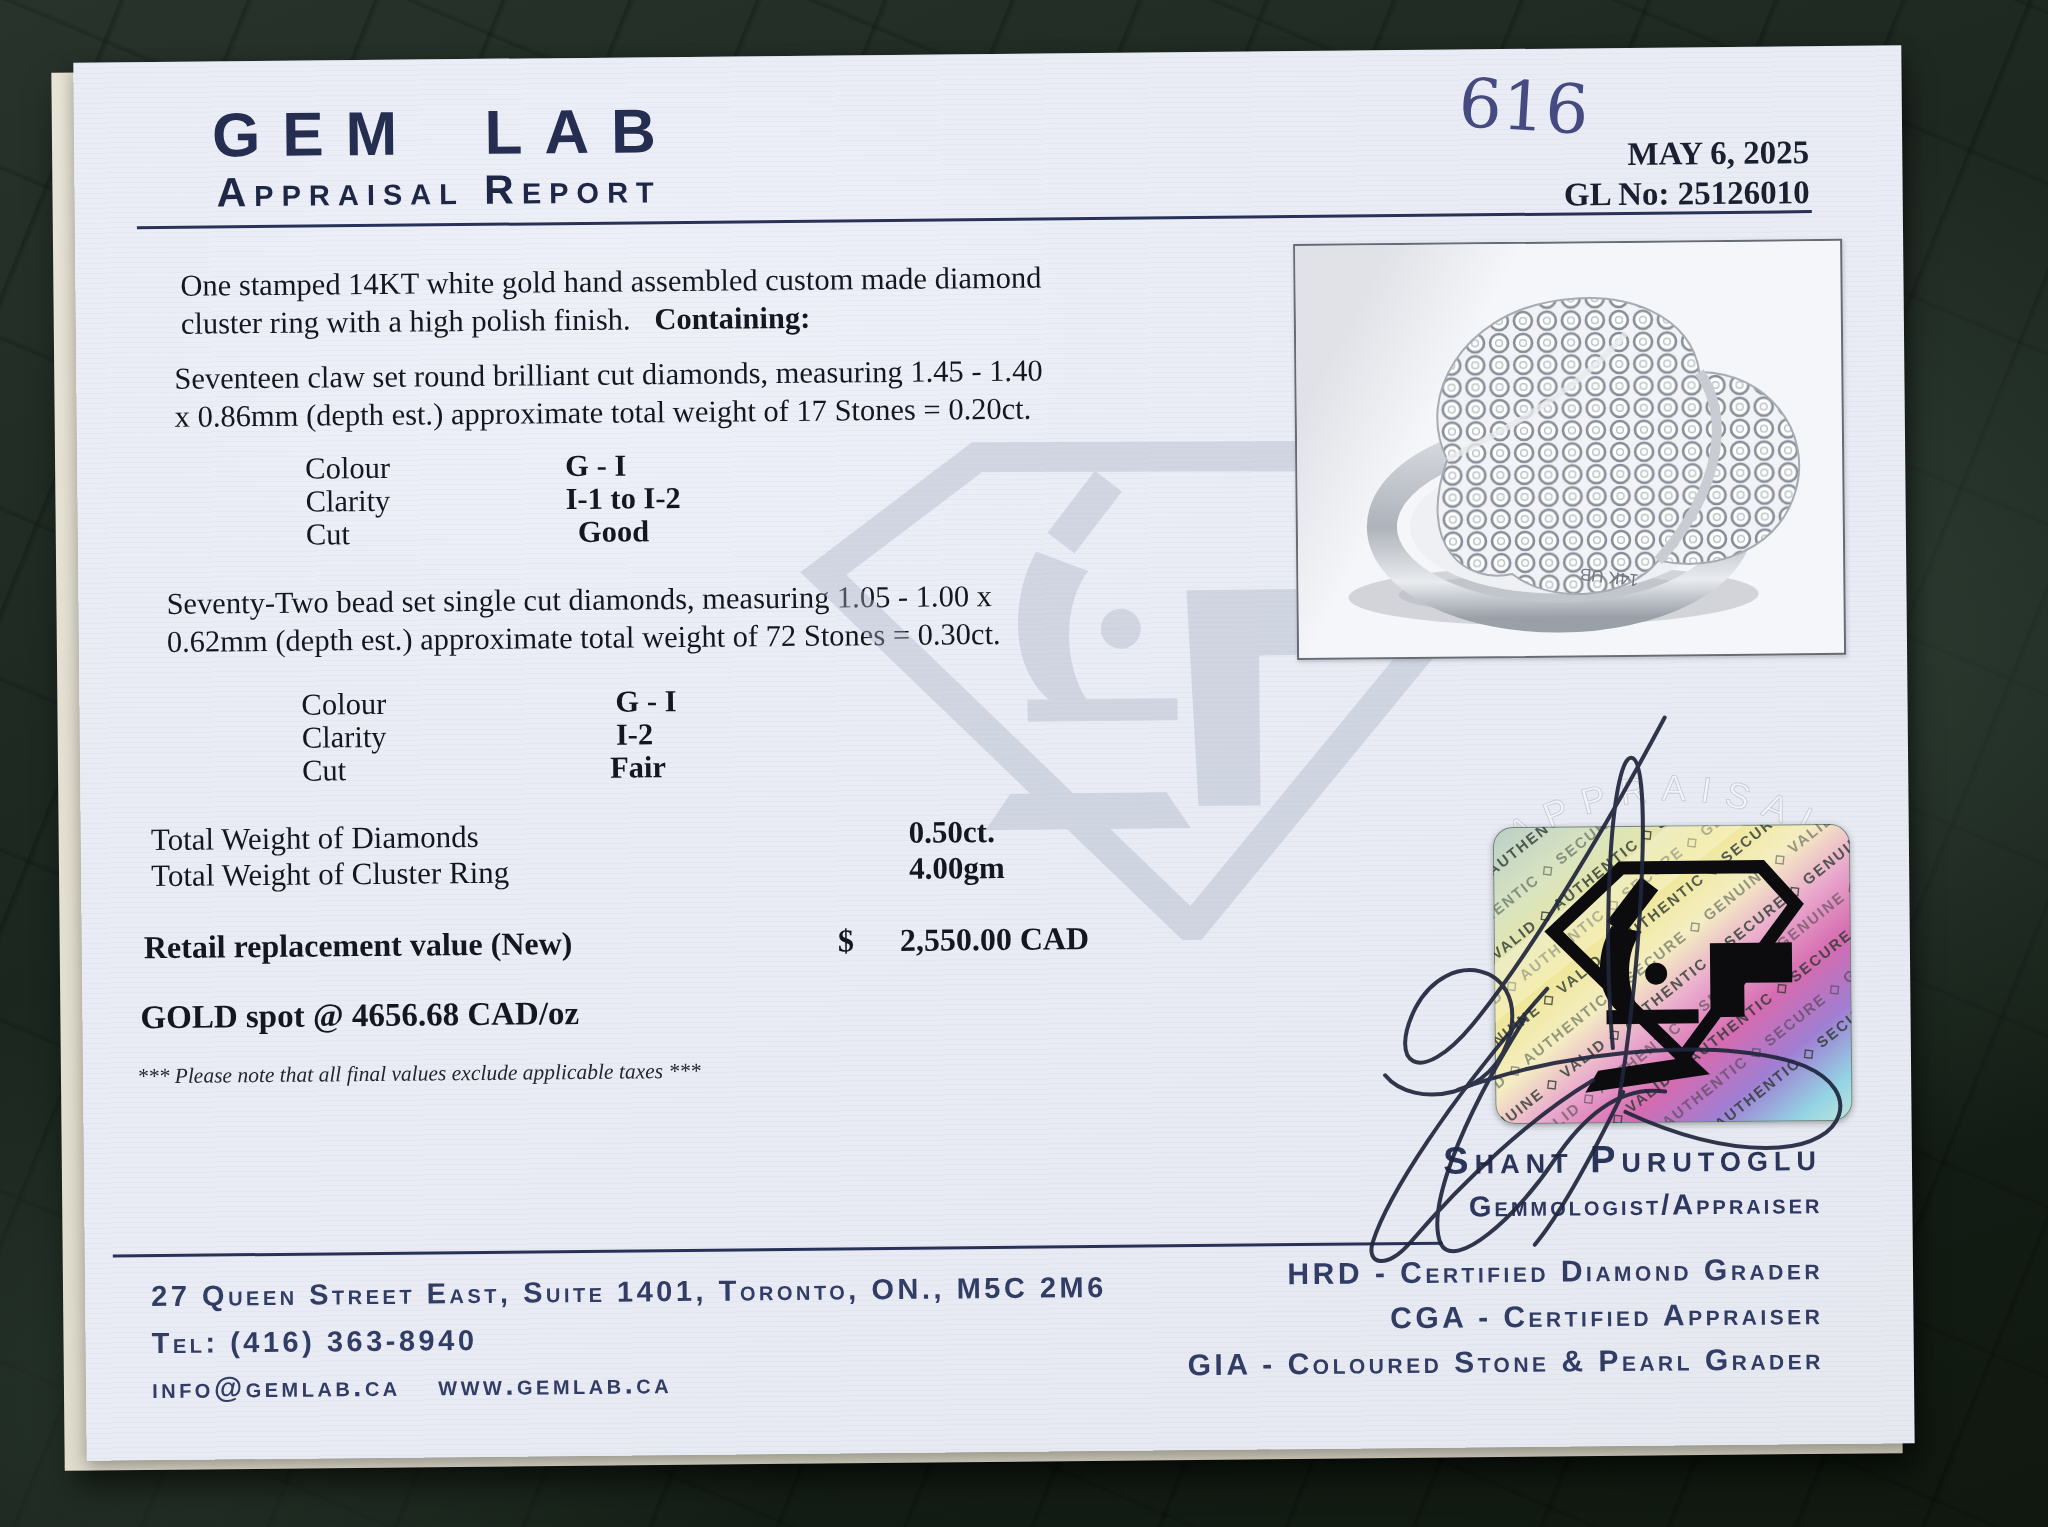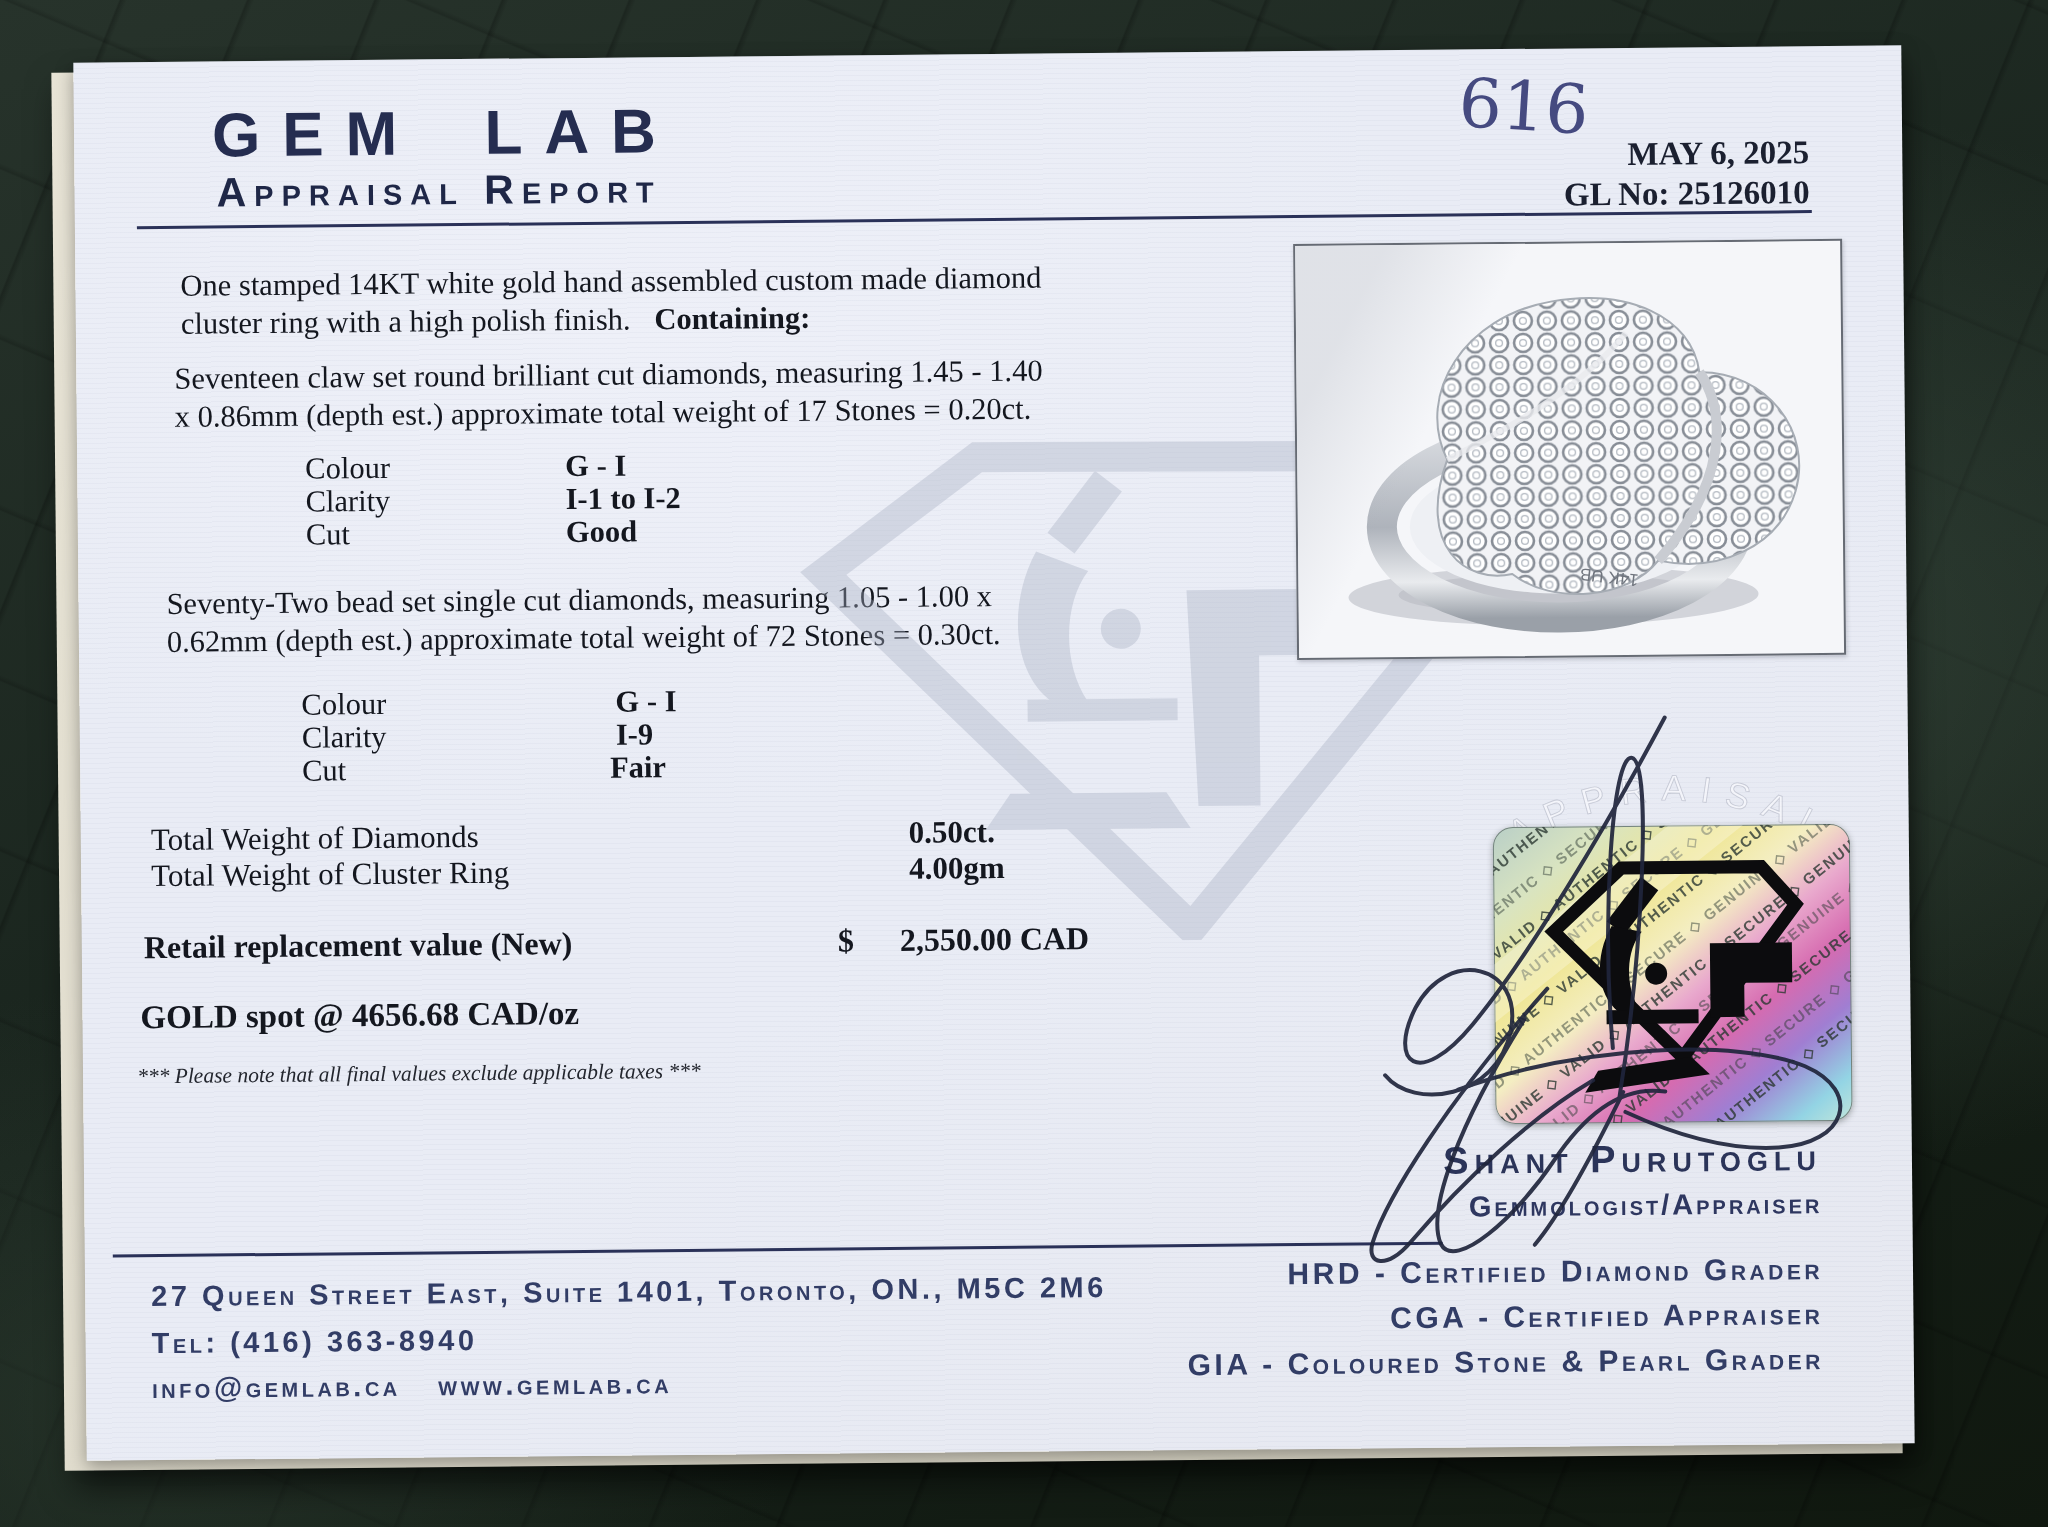--- a/index.html
+++ b/index.html
@@ -80,36 +80,36 @@
       <div>
         <span>Colour</span>
         <span class="v" style="left:260px;">G - I</span>
       </div>
       <div>
         <span>Clarity</span>
         <span class="v" style="left:260px;">I-1 to I-2</span>
       </div>
       <div>
         <span>Cut</span>
-        <span class="v" style="left:260px;">Good</span>
+        <span class="v" style="left:272px;">Good</span>
       </div>
     </div>
 
     <div class="abs body-txt" style="left:88px;top:523px;">
       <div>Seventy-Two bead set single cut diamonds, measuring 1.05 - 1.00 x</div>
       <div>0.62mm (depth est.) approximate total weight of 72 Stones = 0.30ct.</div>
     </div>
     <div class="abs tbl" style="left:222px;top:628px;width:700px;">
       <div>
         <span>Colour</span>
         <span class="v" style="left:314px;">G - I</span>
       </div>
       <div>
         <span>Clarity</span>
-        <span class="v" style="left:314px;">I-9</span>
+        <span class="v" style="left:314px;">I-2</span>
       </div>
       <div>
         <span>Cut</span>
         <span class="v" style="left:308px;">Fair</span>
       </div>
     </div>
 
     <div class="abs body-txt" style="left:70px;top:760px;font-size:31px;line-height:36px;">
       <div>
         <span>Total Weight of Diamonds</span>

